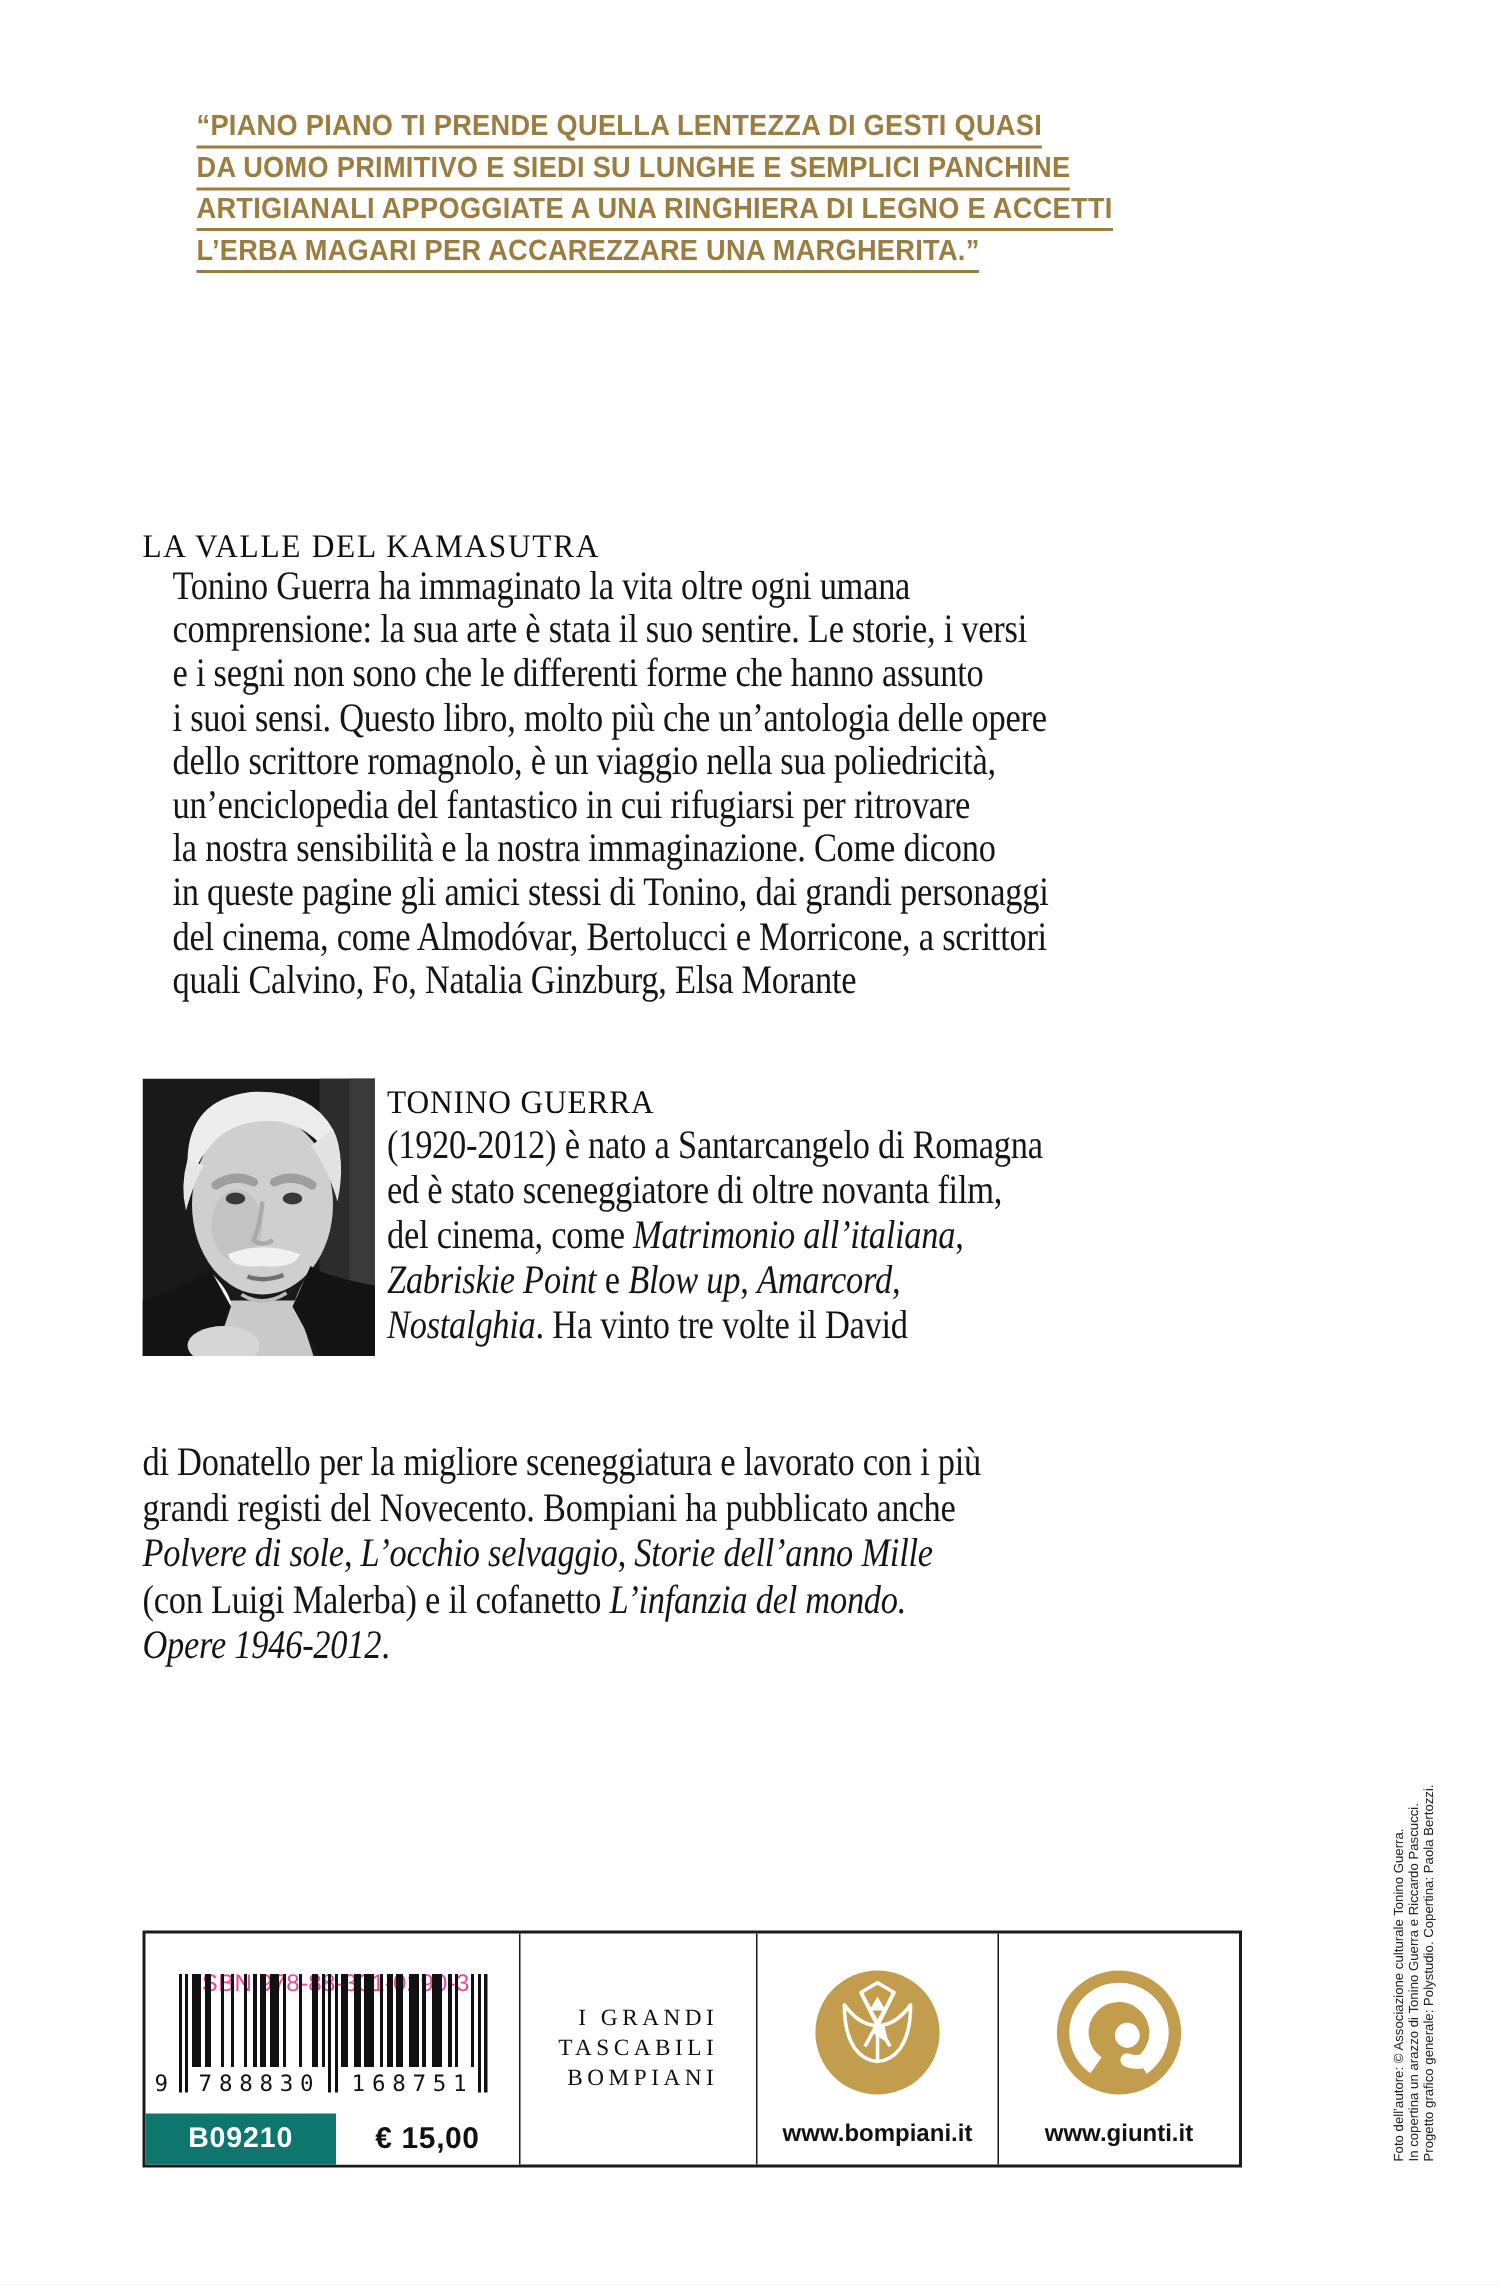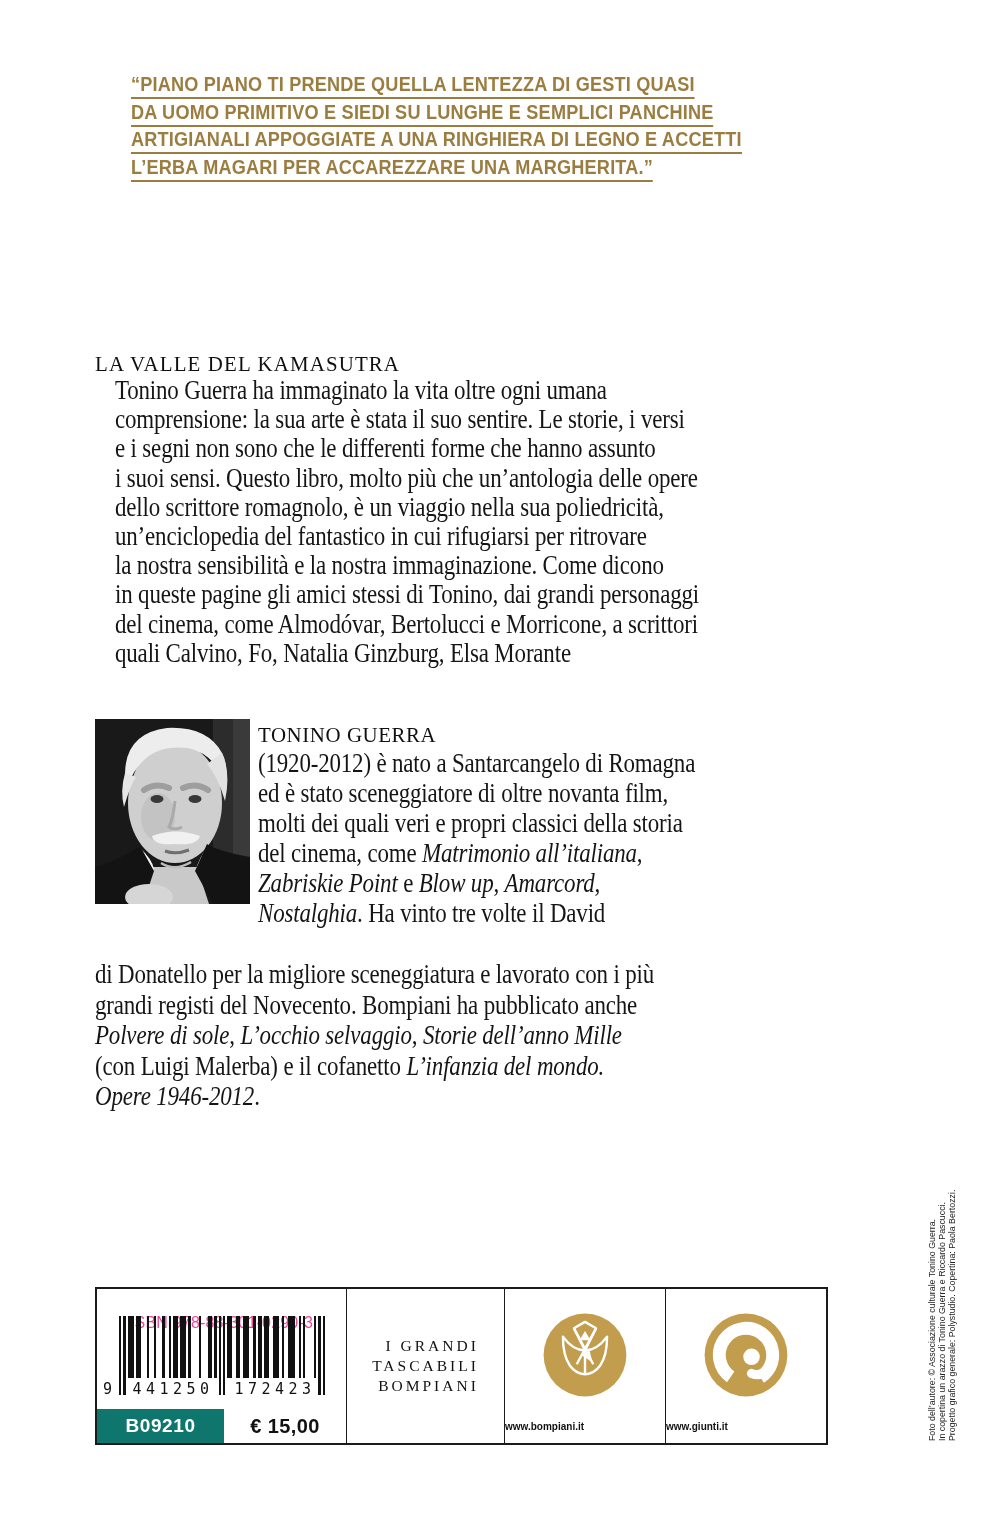--- a/index.html
+++ b/index.html
@@ -97,22 +97,22 @@
 
   .series{
     text-align:right;font-size:15.5px;line-height:20px;
     letter-spacing:3px;color:#111;
   }
   .series .s-line{white-space:nowrap;}
 
   .logo-wrap{position:absolute;top:20px;left:0;width:100%;text-align:center;}
   .logo-wrap svg{width:92px;height:92px;display:inline-block;}
   .logo-url{
-    position:absolute;bottom:11px;left:0;width:100%;text-align:left;
-    font-family:"Liberation Sans",sans-serif;font-weight:bold;font-size:10px;color:#111;
+    position:absolute;bottom:11px;left:0;width:100%;text-align:center;
+    font-family:"Liberation Sans",sans-serif;font-weight:bold;font-size:16px;color:#111;
   }
 
   
   .credits{
     position:absolute;left:928px;top:1441px;width:332px;
     transform:rotate(-90deg);transform-origin:0 0;
     font-family:"Liberation Sans",sans-serif;font-size:8.8px;line-height:9.9px;
     color:#222;
   }
   .credits div{white-space:nowrap;}
@@ -167,21 +167,20 @@
       <path d="M0,185 L0,148 Q28,140 45,127 L59,152 L48,185 Z" fill="#131313"></path>
       <path d="M155,185 L155,138 Q122,132 112,125 L100,152 L118,185 Z" fill="#131313"></path>
       <ellipse cx="54" cy="178" rx="24" ry="13" fill="#d6d6d6"></ellipse>
     </svg>
   </div>
 
   <div class="author-name">TONINO GUERRA</div>
   <div class="bio1">
     <div class="r-line"><span class="lineflow"><span>(1920-2012) è nato a Santarcangelo di Romagna</span></span></div>
     <div class="r-line"><span class="lineflow"><span>ed è stato sceneggiatore di oltre novanta film,</span></span></div>
-    <div class="r-line"><span class="lineflow"><span>molti dei quali veri e propri classici della storia</span></span></div>
     <div class="r-line"><span class="lineflow"><span>del cinema, come </span><em>Matrimonio all’italiana</em><span>,</span></span></div>
     <div class="r-line"><span class="lineflow"><em>Zabriskie Point</em><span> e </span><em>Blow up</em><span>, </span><em>Amarcord</em><span>,</span></span></div>
     <div class="r-line"><span class="lineflow"><em>Nostalghia</em><span>. Ha vinto tre volte il David</span></span></div>
   </div>
   <div class="bio2">
     <div class="r-line"><span class="lineflow"><span>di Donatello per la migliore sceneggiatura e lavorato con i più</span></span></div>
     <div class="r-line"><span class="lineflow"><span>grandi registi del Novecento. Bompiani ha pubblicato anche</span></span></div>
     <div class="r-line"><span class="lineflow"><em>Polvere di sole</em><span>, </span><em>L’occhio selvaggio</em><span>, </span><em>Storie dell’anno Mille</em></span></div>
     <div class="r-line"><span class="lineflow"><span>(con Luigi Malerba) e il cofanetto </span><em>L’infanzia del mondo.</em></span></div>
     <div class="r-line"><span class="lineflow"><em>Opere 1946-2012</em><span>.</span></span></div>
@@ -217,22 +216,22 @@
           <rect x="71" y="0" width="3" height="62" fill="#111"></rect>
           <rect x="75" y="0" width="1" height="62" fill="#111"></rect>
           <rect x="78" y="0" width="3" height="62" fill="#111"></rect>
           <rect x="83" y="0" width="1" height="62" fill="#111"></rect>
           <rect x="85" y="0" width="1" height="62" fill="#111"></rect>
           <rect x="90" y="0" width="1" height="62" fill="#111"></rect>
           <rect x="92" y="0" width="1" height="79" fill="#111"></rect>
           <rect x="94" y="0" width="1" height="79" fill="#111"></rect>
         </svg>
       <div class="bc-digit bc-lead">9</div>
-      <div class="bc-digit bc-g1">441250</div>
-      <div class="bc-digit bc-g2">172423</div>
+      <div class="bc-digit bc-g1">788830</div>
+      <div class="bc-digit bc-g2">168751</div>
       <div class="code-row">
         <div class="code-box">B09210</div>
         <div class="price-box">€ 15,00</div>
       </div>
     </div>
 
     <div class="cell cell-series">
       <div class="series">
         <div class="s-line">I GRANDI</div>
         <div class="s-line">TASCABILI</div>

